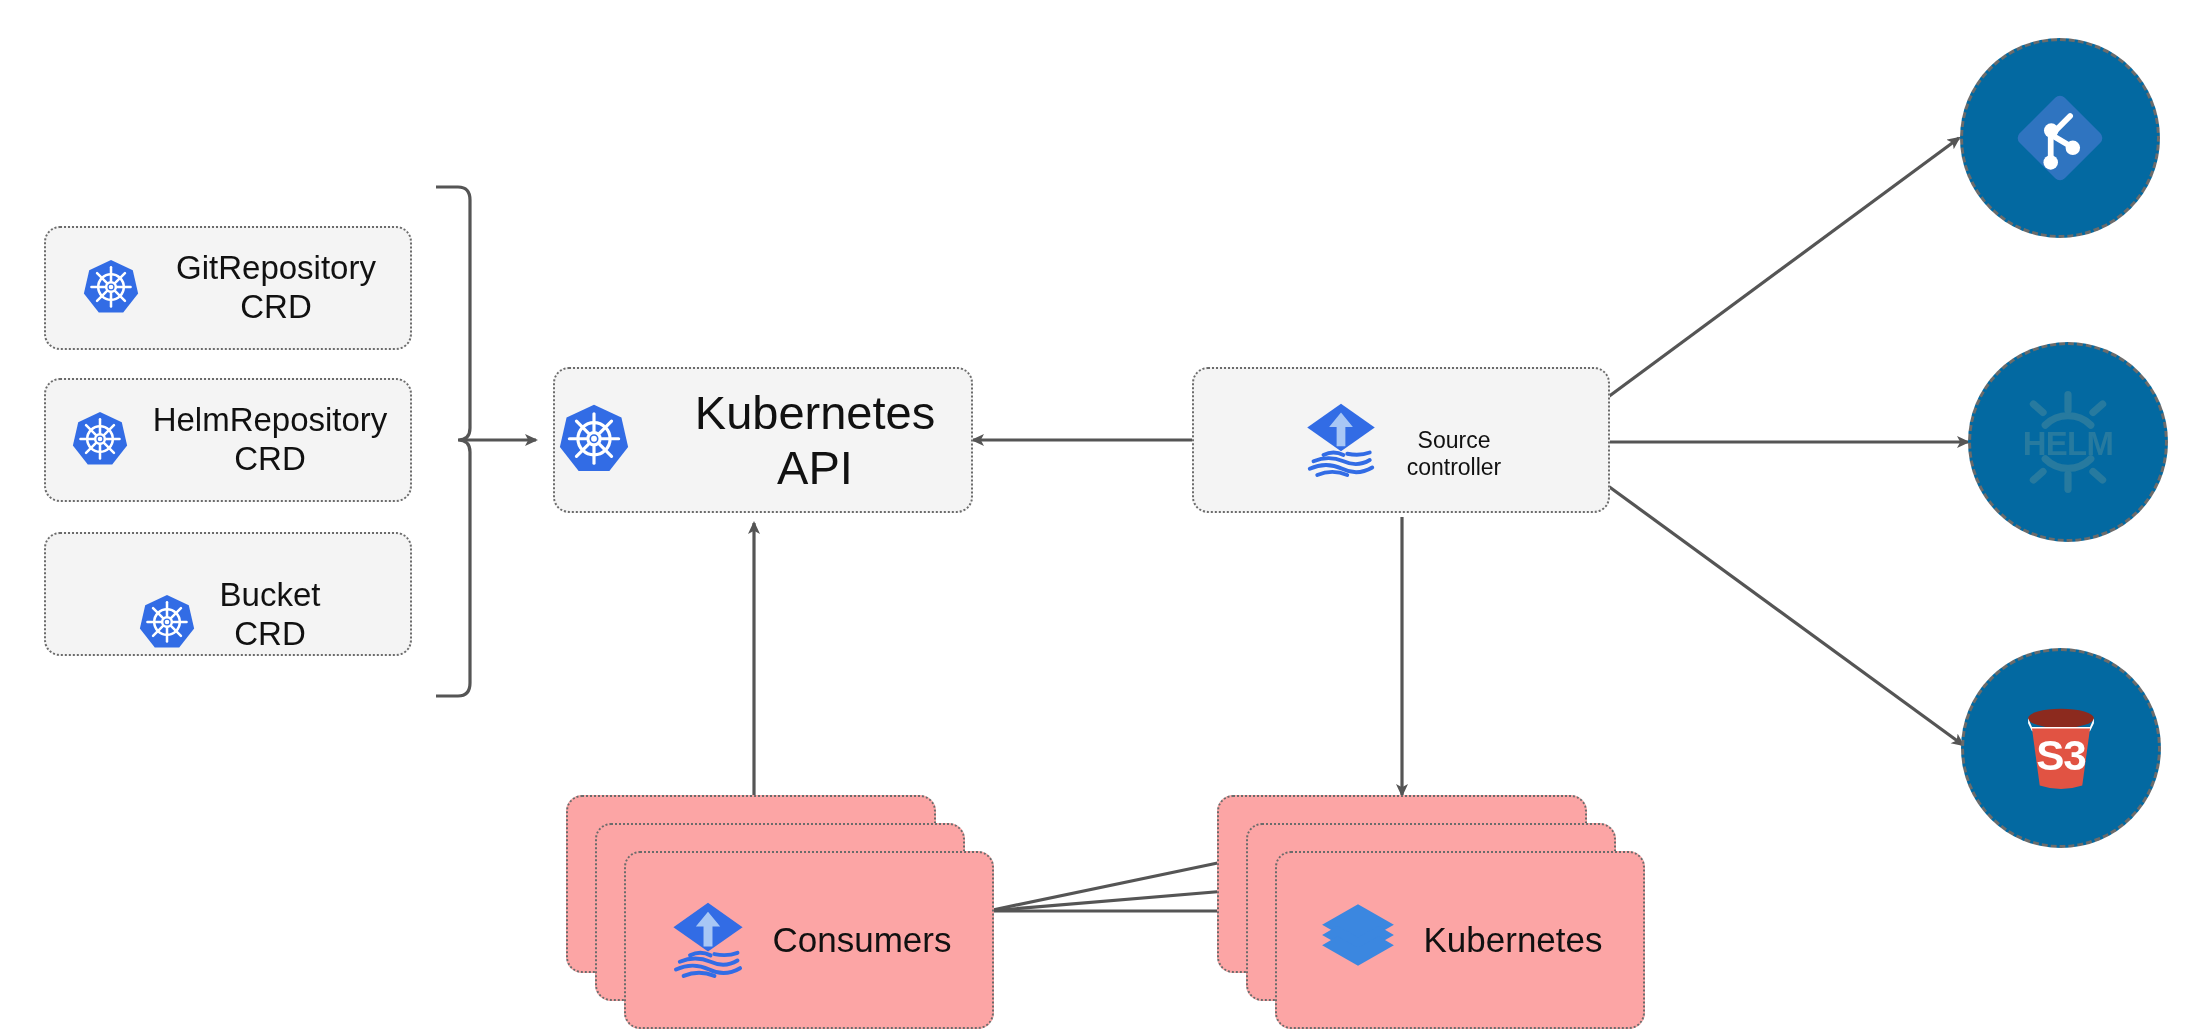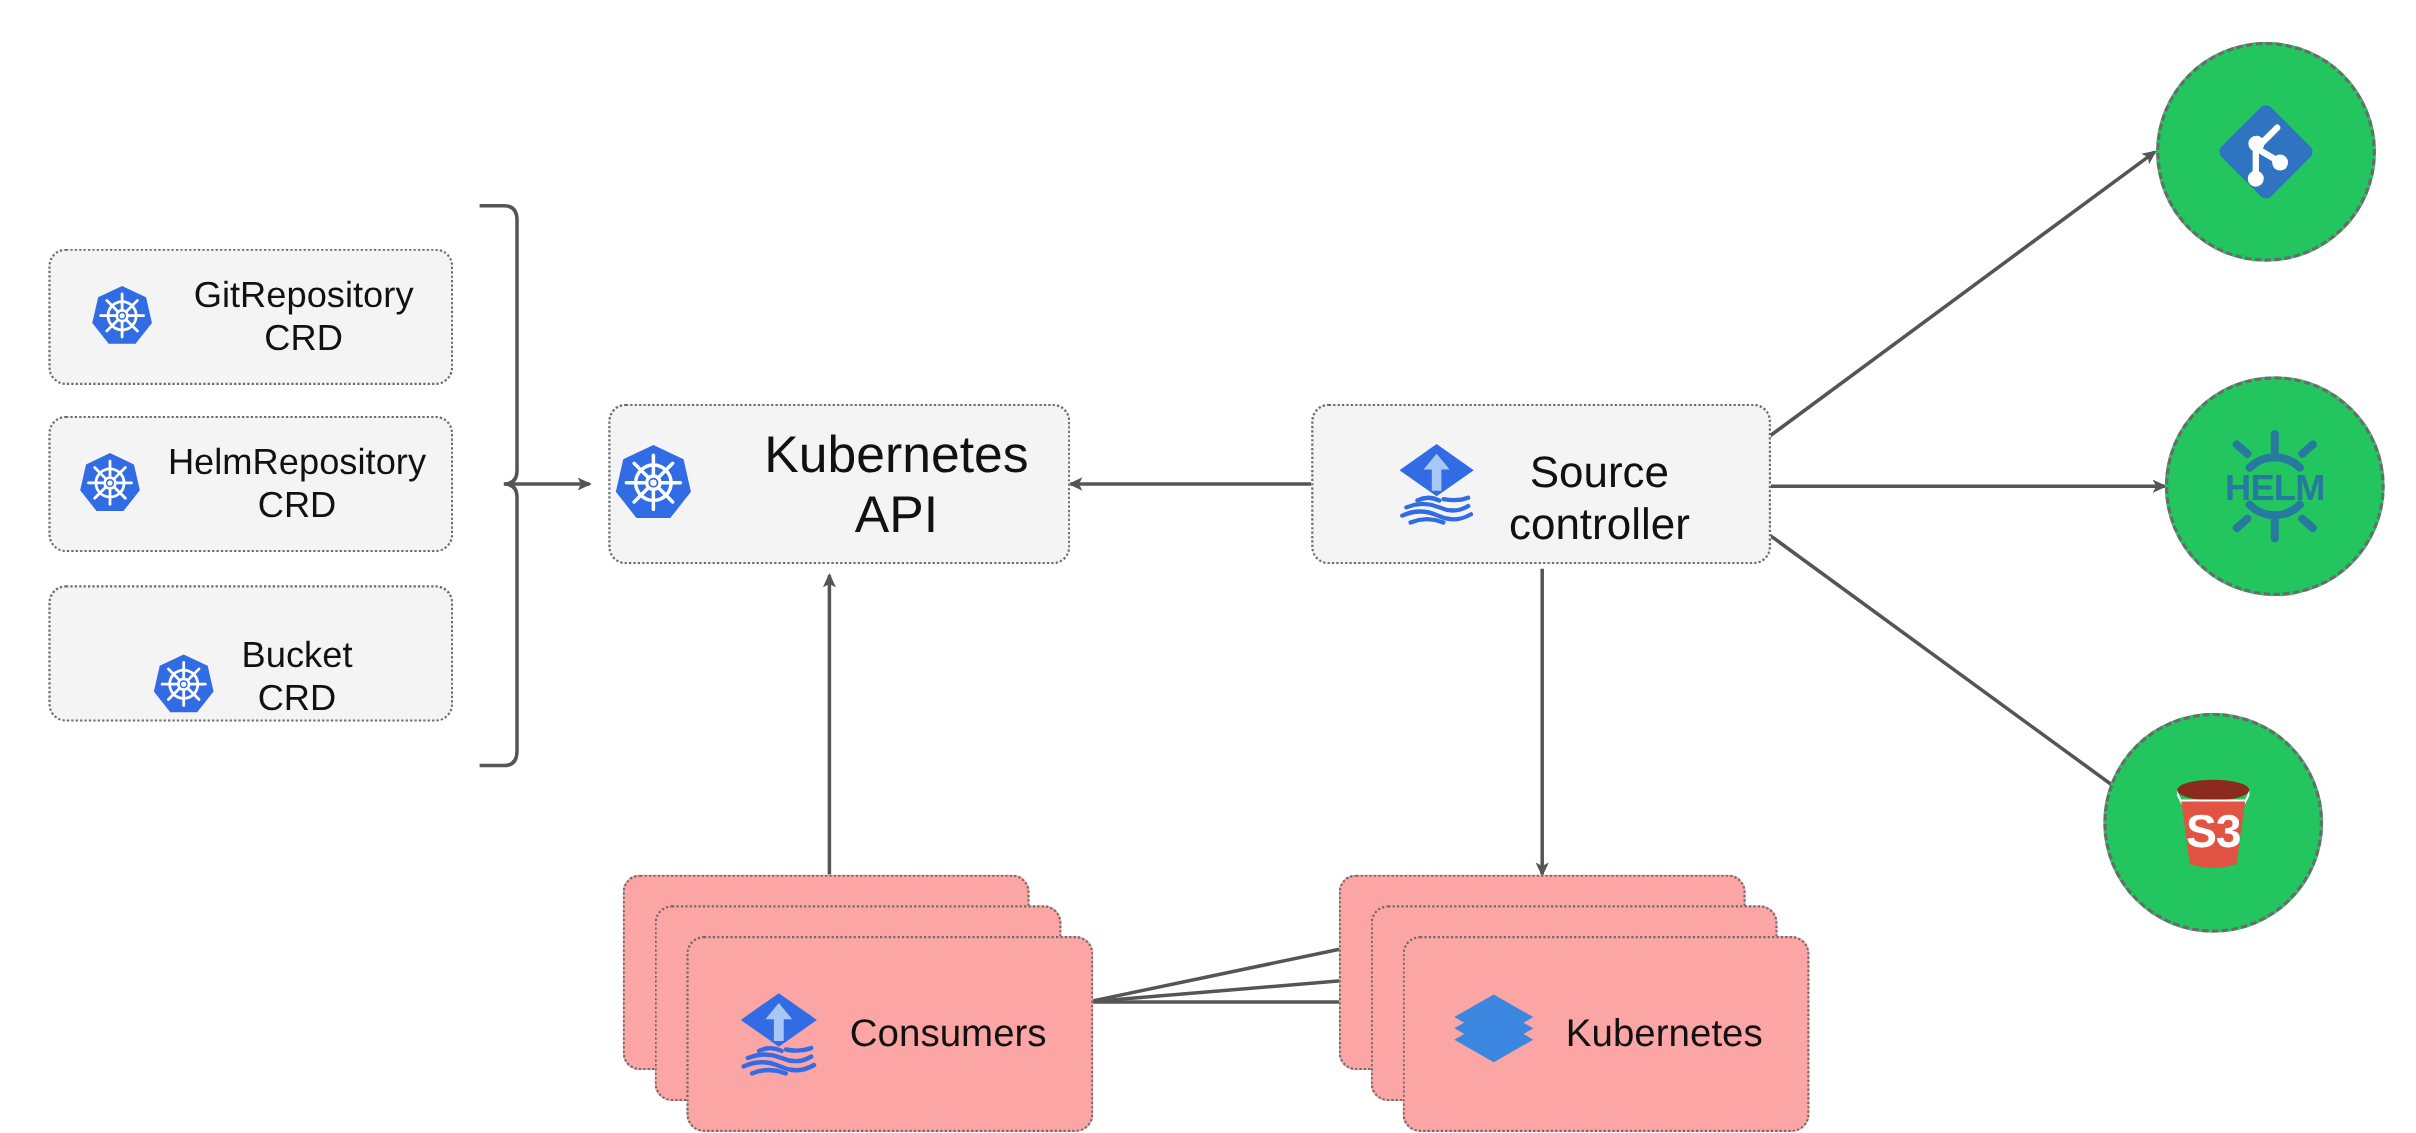--- a/index.html
+++ b/index.html
@@ -47,21 +47,21 @@
   .crd-box { width: 368px; height: 124px; }
   .crd-box .icon { width: 62px; height: 62px; flex: 0 0 auto; margin-right: 22px; }
   .crd-box .label { font-size: 33px; }
 
   .kapi-box { width: 420px; height: 146px; }
   .kapi-box .icon { width: 78px; height: 78px; flex: 0 0 auto; margin-right: 26px; }
   .kapi-box .label { font-size: 47px; }
 
   .srcctl-box { width: 418px; height: 146px; }
   .srcctl-box .icon { width: 80px; height: 80px; flex: 0 0 auto; margin-right: 26px; }
-  .srcctl-box .label { font-size: 40px; margin-top: 28px; }
+  .srcctl-box .label { font-size: 23px; margin-top: 28px; }
 
   
   .stack { position: absolute; }
   .stack .sheet {
     position: absolute;
     box-sizing: border-box;
     width: 370px;
     height: 178px;
     background: #fca5a5;
     border: 2px dotted #6b6b6b;
@@ -80,21 +80,21 @@
   .stack .label { font-size: 35px; color: #111111; }
 
   
   .circ {
     position: absolute;
     box-sizing: border-box;
     width: 200px;
     height: 200px;
     border-radius: 50%;
     border: 3px dashed #6b6b6b;
-    background: #22c55e;
+    background: #0369a1;
     display: flex;
     align-items: center;
     justify-content: center;
   }
   .circ .icon { width: 108px; height: 108px; }
 
   .sr-only { position: absolute; width: 1px; height: 1px; overflow: hidden; clip: rect(0 0 0 0); }
 </style>
 </head>
 <body>
@@ -307,21 +307,21 @@
           <line x1="46.8" y1="14.5" x2="52.5" y2="9.5"></line>
           <line x1="17.2" y1="49.5" x2="11.5" y2="54.5"></line>
           <line x1="46.8" y1="49.5" x2="52.5" y2="54.5"></line>
         </g>
         <text x="32" y="39.6" text-anchor="middle" font-family="'Liberation Sans', sans-serif" font-size="19.5" font-weight="bold" letter-spacing="-0.4" fill="#277A9F">HELM</text>
       </svg>
     </span>
     <span class="sr-only">HELM</span>
   </div>
 
-  <div class="circ" style="left:1912px; top:648px;text-decoration:underline;">
+  <div class="circ" style="left:1961px; top:648px;text-decoration:underline;">
     <span class="icon">
       <svg viewBox="0 0 64 64" width="100%" height="100%" xmlns="http://www.w3.org/2000/svg">
         <ellipse cx="32" cy="14.4" rx="19.5" ry="5.6" fill="#8C2A1E"></ellipse>
         <path d="M12.5 14.4 L14.8 19.5 L49.2 19.5 L51.5 14.4 L51.5 17.4
                  L49.2 22 L14.8 22 L12.5 17.4 Z" fill="#ffffff"></path>
         <path d="M14.8 20.5 L49.2 20.5 L44.6 54.2 Q32 58.4 19.4 54.2 Z" fill="#E15343"></path>
         <text x="32" y="45" text-anchor="middle" font-family="'Liberation Sans', sans-serif" font-size="25" font-weight="bold" letter-spacing="-0.6" fill="#ffffff">S3</text>
       </svg>
     </span>
     <span class="sr-only">S3</span>

